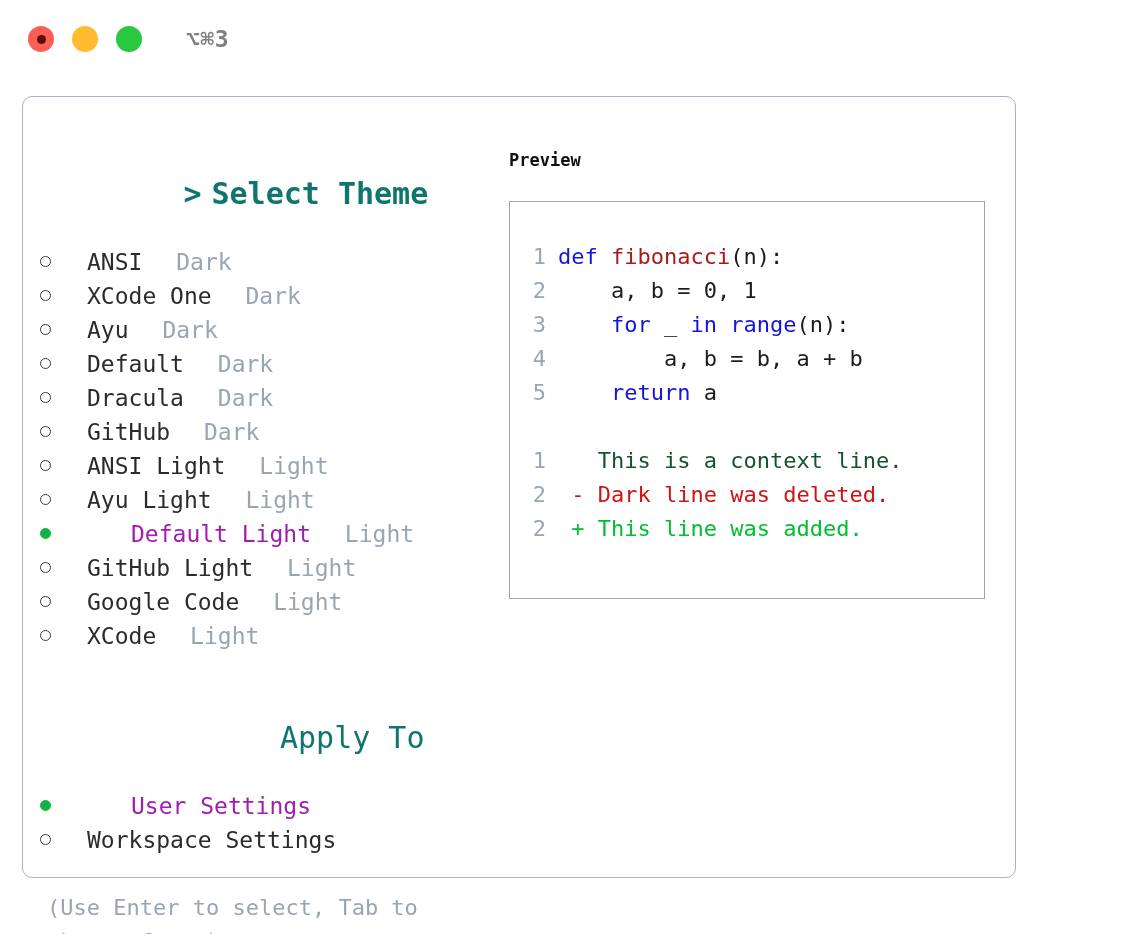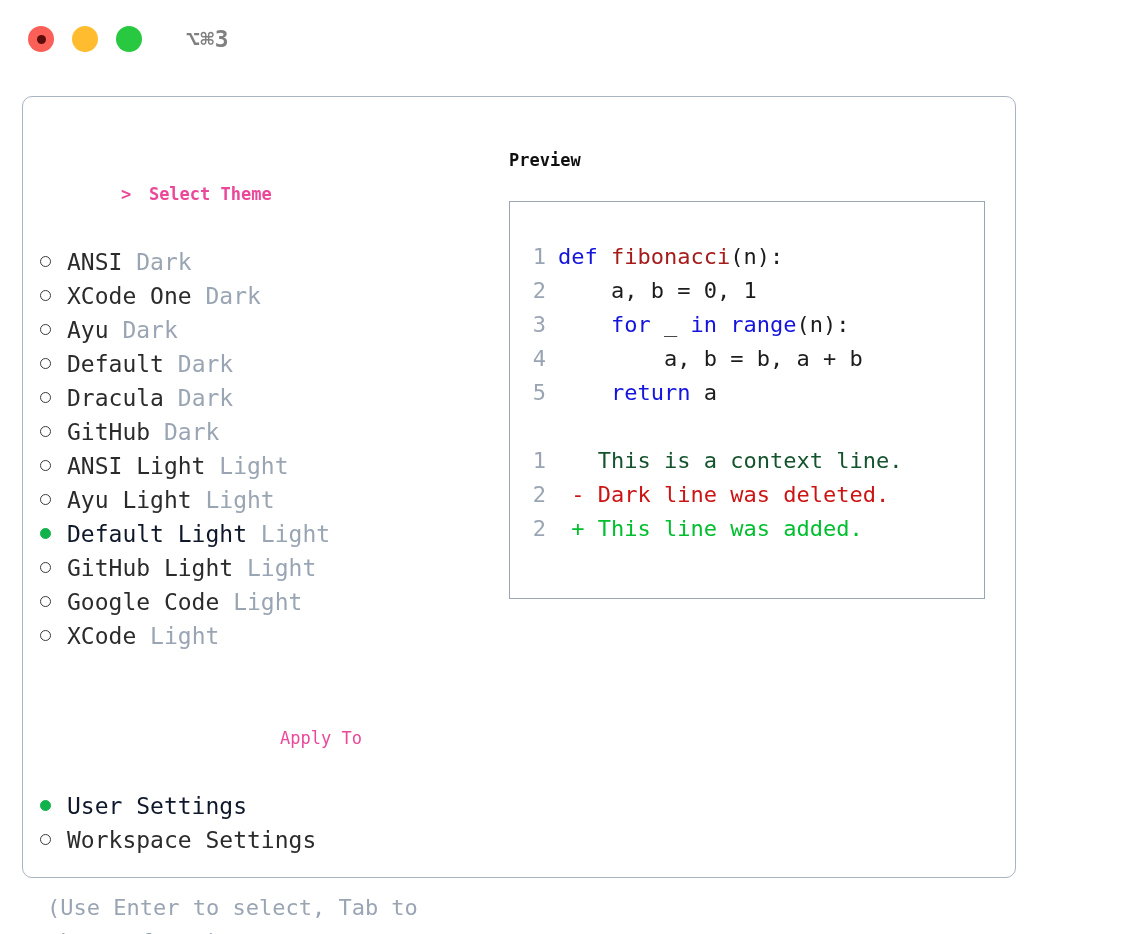--- a/index.html
+++ b/index.html
@@ -70,37 +70,38 @@
     padding: 46px 0 0 0;
   }
 
   
   .left-col {
     width: 470px;
     padding-left: 16px;
     box-sizing: border-box;
   }
   .section-head {
-    font-size: 17px;
+    font-size: 30px;
     font-weight: bold;
     line-height: 34px;
     white-space: pre;
-    color: #ec4899;
+    color: #0f766e;
   }
   .section-head .caret { display: inline-block; width: 28px; }
   .section-head.no-caret { font-weight: normal; text-align: center; }
   .section-head.no-caret .caret { visibility: hidden; }
 
   .opt-row {
     font-size: 23px;
     line-height: 34px;
     white-space: pre;
     color: #2b2b2b;
     display: flex;
     align-items: center;
+    gap: 20px;
   }
   .bullet {
     display: inline-block;
     width: 28px;
     flex: 0 0 28px;
     position: relative;
     height: 34px;
   }
   .bullet::before {
     content: "";
@@ -112,21 +113,21 @@
     border-radius: 50%;
     border: 1.7px solid #3a3a3a;
     box-sizing: border-box;
     background: transparent;
   }
   .opt-row.selected .bullet::before {
     background: #12b24b;
     border-color: #12b24b;
   }
   .opt-label { color: #2b2b2b; }
-  .opt-row.selected .opt-label { color: #0f172a; }
+  .opt-row.selected .opt-label { color: #a21caf; margin-left: 44px; }
   .opt-badge { color: #9aa5b4; }
 
   .spacer-row { height: 34px; }
 
   .hint {
     font-size: 22px;
     line-height: 34px;
     color: #9aa5b4;
     width: 420px;
     padding-left: 8px;

